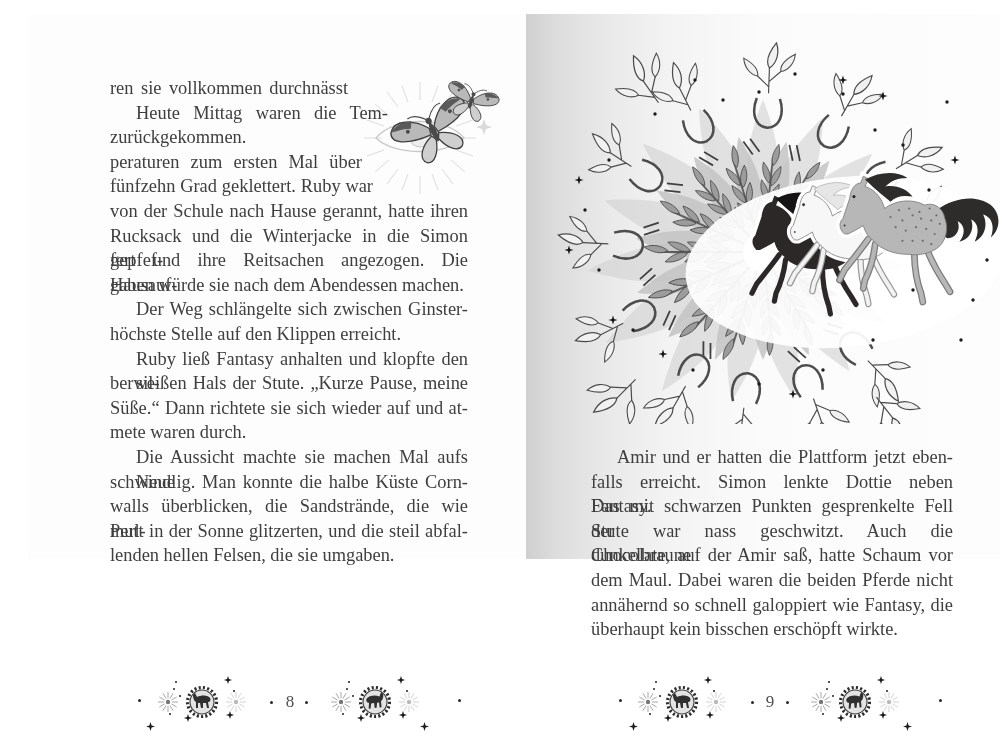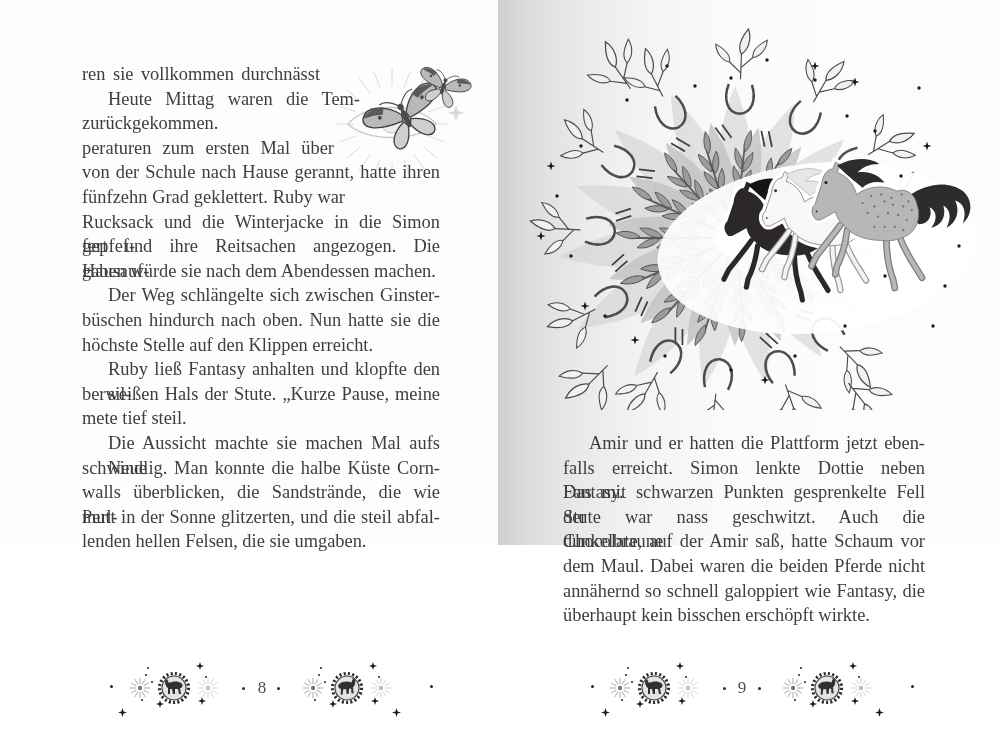--- a/index.html
+++ b/index.html
@@ -1,18 +1,18 @@
 <!DOCTYPE html>
 <html><head>
 <meta charset="utf-8">
 <style>
   html,body{margin:0;padding:0;background:#fff;}
   .spread{position:relative;width:1000px;height:753px;overflow:hidden;background:#fff;
           font-family:"Liberation Serif",serif;color:#3e3e3e;}
-  .page{position:absolute;top:0;height:545px;}
+  .page{position:absolute;top:14px;height:545px;margin-left:28px;}
   .page-left{left:0;width:498px;background:#fdfdfd;}
   .page-right{left:498px;width:502px;
     background:linear-gradient(90deg,#cfcfcf 0px,#dcdcdc 28px,#e9e9e9 80px,#f4f4f4 150px,#fbfbfb 235px,#fdfdfd 100%);}
   .textblock{position:absolute;font-size:18.4px;}
   .tb-left{left:82px;top:62px;width:358px;}
   .tb-right{left:65px;top:431px;width:362px;}
   .line{height:24.6px;line-height:24.6px;white-space:nowrap;overflow:visible;}
   .j{text-align:justify;text-align-last:justify;white-space:normal;}
   .last{text-align:left;white-space:normal;}
   .ind{padding-left:26px;}
@@ -144,31 +144,31 @@
         <use href="#bfly" transform="translate(76,60) rotate(-26) scale(1.3)"></use>
         <use href="#bfly" transform="translate(113,30) rotate(18) scale(0.85)"></use>
       </svg>
     </div>
 
     <div class="textblock tb-left">
       <div class="line j w1">ren sie vollkommen durchnässt</div>
       <div class="line j ind w2">Heute Mittag waren die Tem-</div>
       <div class="line last">zurückgekommen.</div>
       <div class="line j w2">peraturen zum ersten Mal über</div>
+      <div class="line j w3">fünfzehn Grad geklettert. Ruby war</div>
       <div class="line j">von der Schule nach Hause gerannt, hatte ihren</div>
-      <div class="line j w3">fünfzehn Grad geklettert. Ruby war</div>
       <div class="line j">Rucksack und die Winterjacke in die Simon gepfef-</div>
       <div class="line j">fert und ihre Reitsachen angezogen. Die Hausauf-</div>
       <div class="line last">gaben würde sie nach dem Abendessen machen.</div>
       <div class="line j ind">Der Weg schlängelte sich zwischen Ginster-</div>
-      <div class="line j">büschen hindurch nach oben. Nun hatte sie die</div>
       <div class="line last">höchste Stelle auf den Klippen erreicht.</div>
       <div class="line j ind">Ruby ließ Fantasy anhalten und klopfte den sil-</div>
       <div class="line j">berweißen Hals der Stute. „Kurze Pause, meine</div>
-      <div class="line last">mete tief steil.</div>
+      <div class="line j">Süße.“ Dann richtete sie sich wieder auf und at-</div>
+      <div class="line last">mete waren durch.</div>
       <div class="line j ind">Die Aussicht machte sie machen Mal aufs Neue</div>
       <div class="line j">schwindlig. Man konnte die halbe Küste Corn-</div>
       <div class="line j">walls überblicken, die Sandstrände, die wie Perl-</div>
       <div class="line j">mutt in der Sonne glitzerten, und die steil abfal-</div>
       <div class="line last">lenden hellen Felsen, die sie umgaben.</div>
     </div>
 
     <svg class="cluster" style="left:114px" viewBox="-60 -32 120 64">
         <use href="#clusterL"></use>
       </svg>

